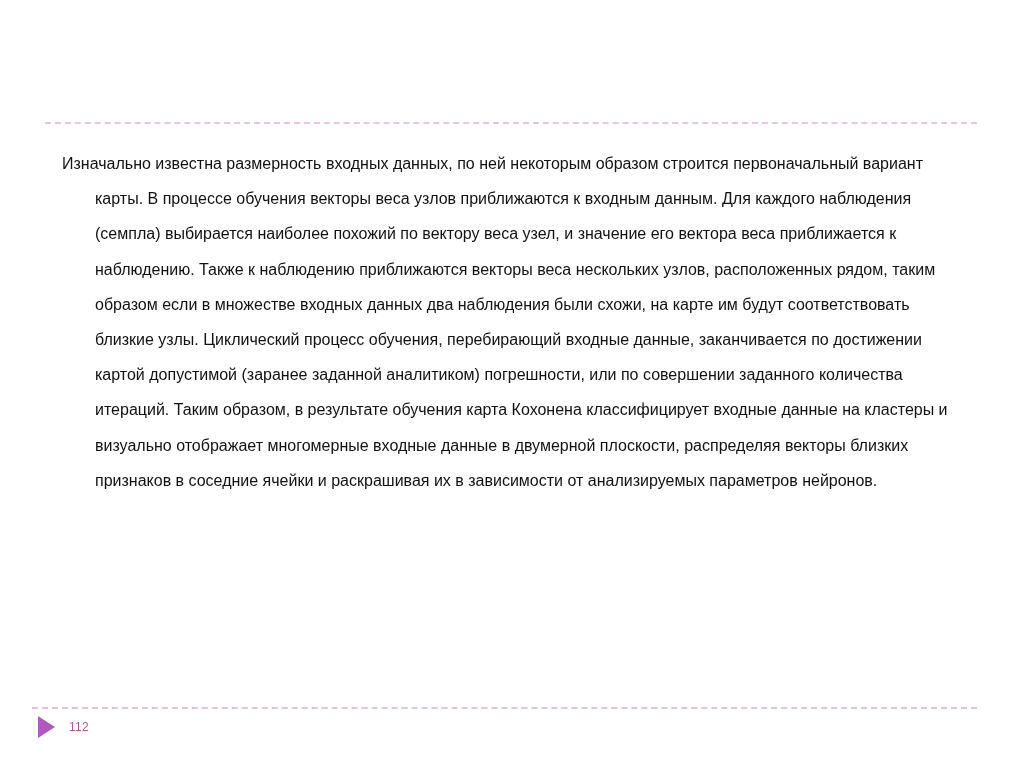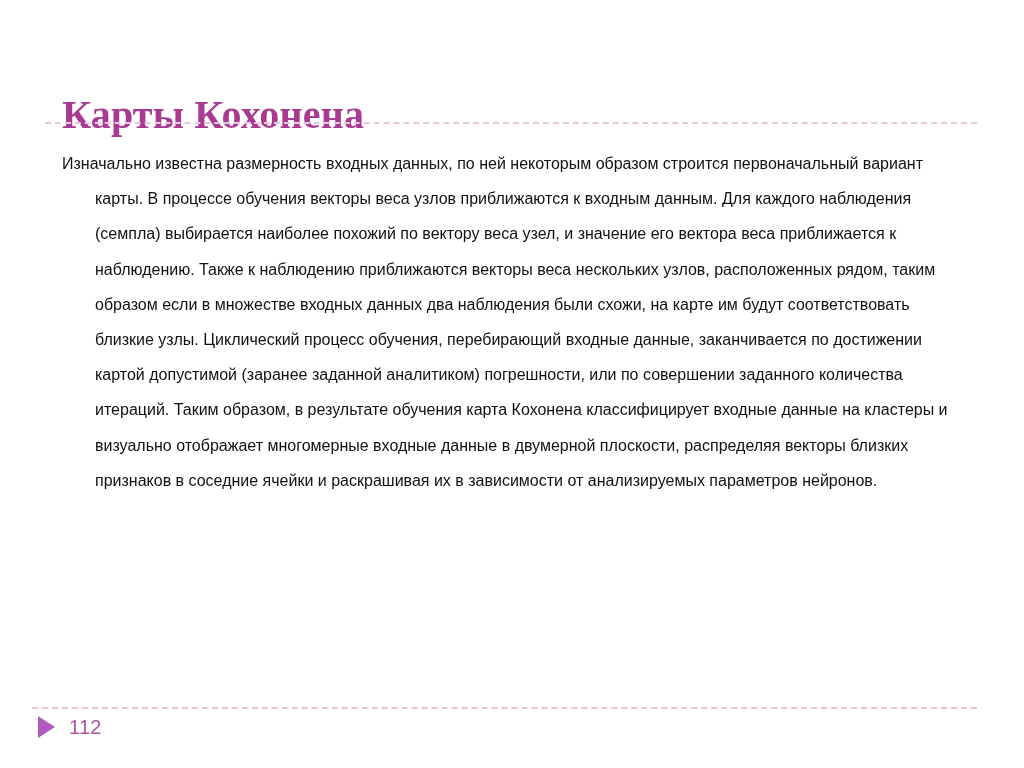--- a/index.html
+++ b/index.html
@@ -93,32 +93,31 @@
     width: 0;
     height: 0;
     border-top: 11px solid transparent;
     border-bottom: 11px solid transparent;
     border-left: 17px solid #b05ac0;
     display: block;
   }
 
   .page-number {
     font-family: "Liberation Sans", sans-serif;
-    font-size: 20px;
+    font-size: 12px;
     line-height: 18px;
     color: #b0529f;
     letter-spacing: 0.3px;
   }
 </style>
 </head>
 <body>
 
 <div class="slide">
 
-  <h1 class="slide-title">Карты Кохонена</h1>
 
   <div class="rule-top"></div>
 
   <div class="body-block">
     <p>Изначально известна размерность входных данных, по ней некоторым образом строится первоначальный вариант карты. В процессе обучения векторы веса узлов приближаются к входным данным. Для каждого наблюдения (семпла) выбирается наиболее похожий по вектору веса узел, и значение его вектора веса приближается к наблюдению. Также к наблюдению приближаются векторы веса нескольких узлов, расположенных рядом, таким образом если в множестве входных данных два наблюдения были схожи, на карте им будут соответствовать близкие узлы. Циклический процесс обучения, перебирающий входные данные, заканчивается по достижении картой допустимой (заранее заданной аналитиком) погрешности, или по совершении заданного количества итераций. Таким образом, в результате обучения карта Кохонена классифицирует входные данные на кластеры и визуально отображает многомерные входные данные в двумерной плоскости, распределяя векторы близких признаков в соседние ячейки и раскрашивая их в зависимости от анализируемых параметров нейронов.</p>
   </div>
 
   <div class="rule-bottom"></div>
 
   <div class="footer">

